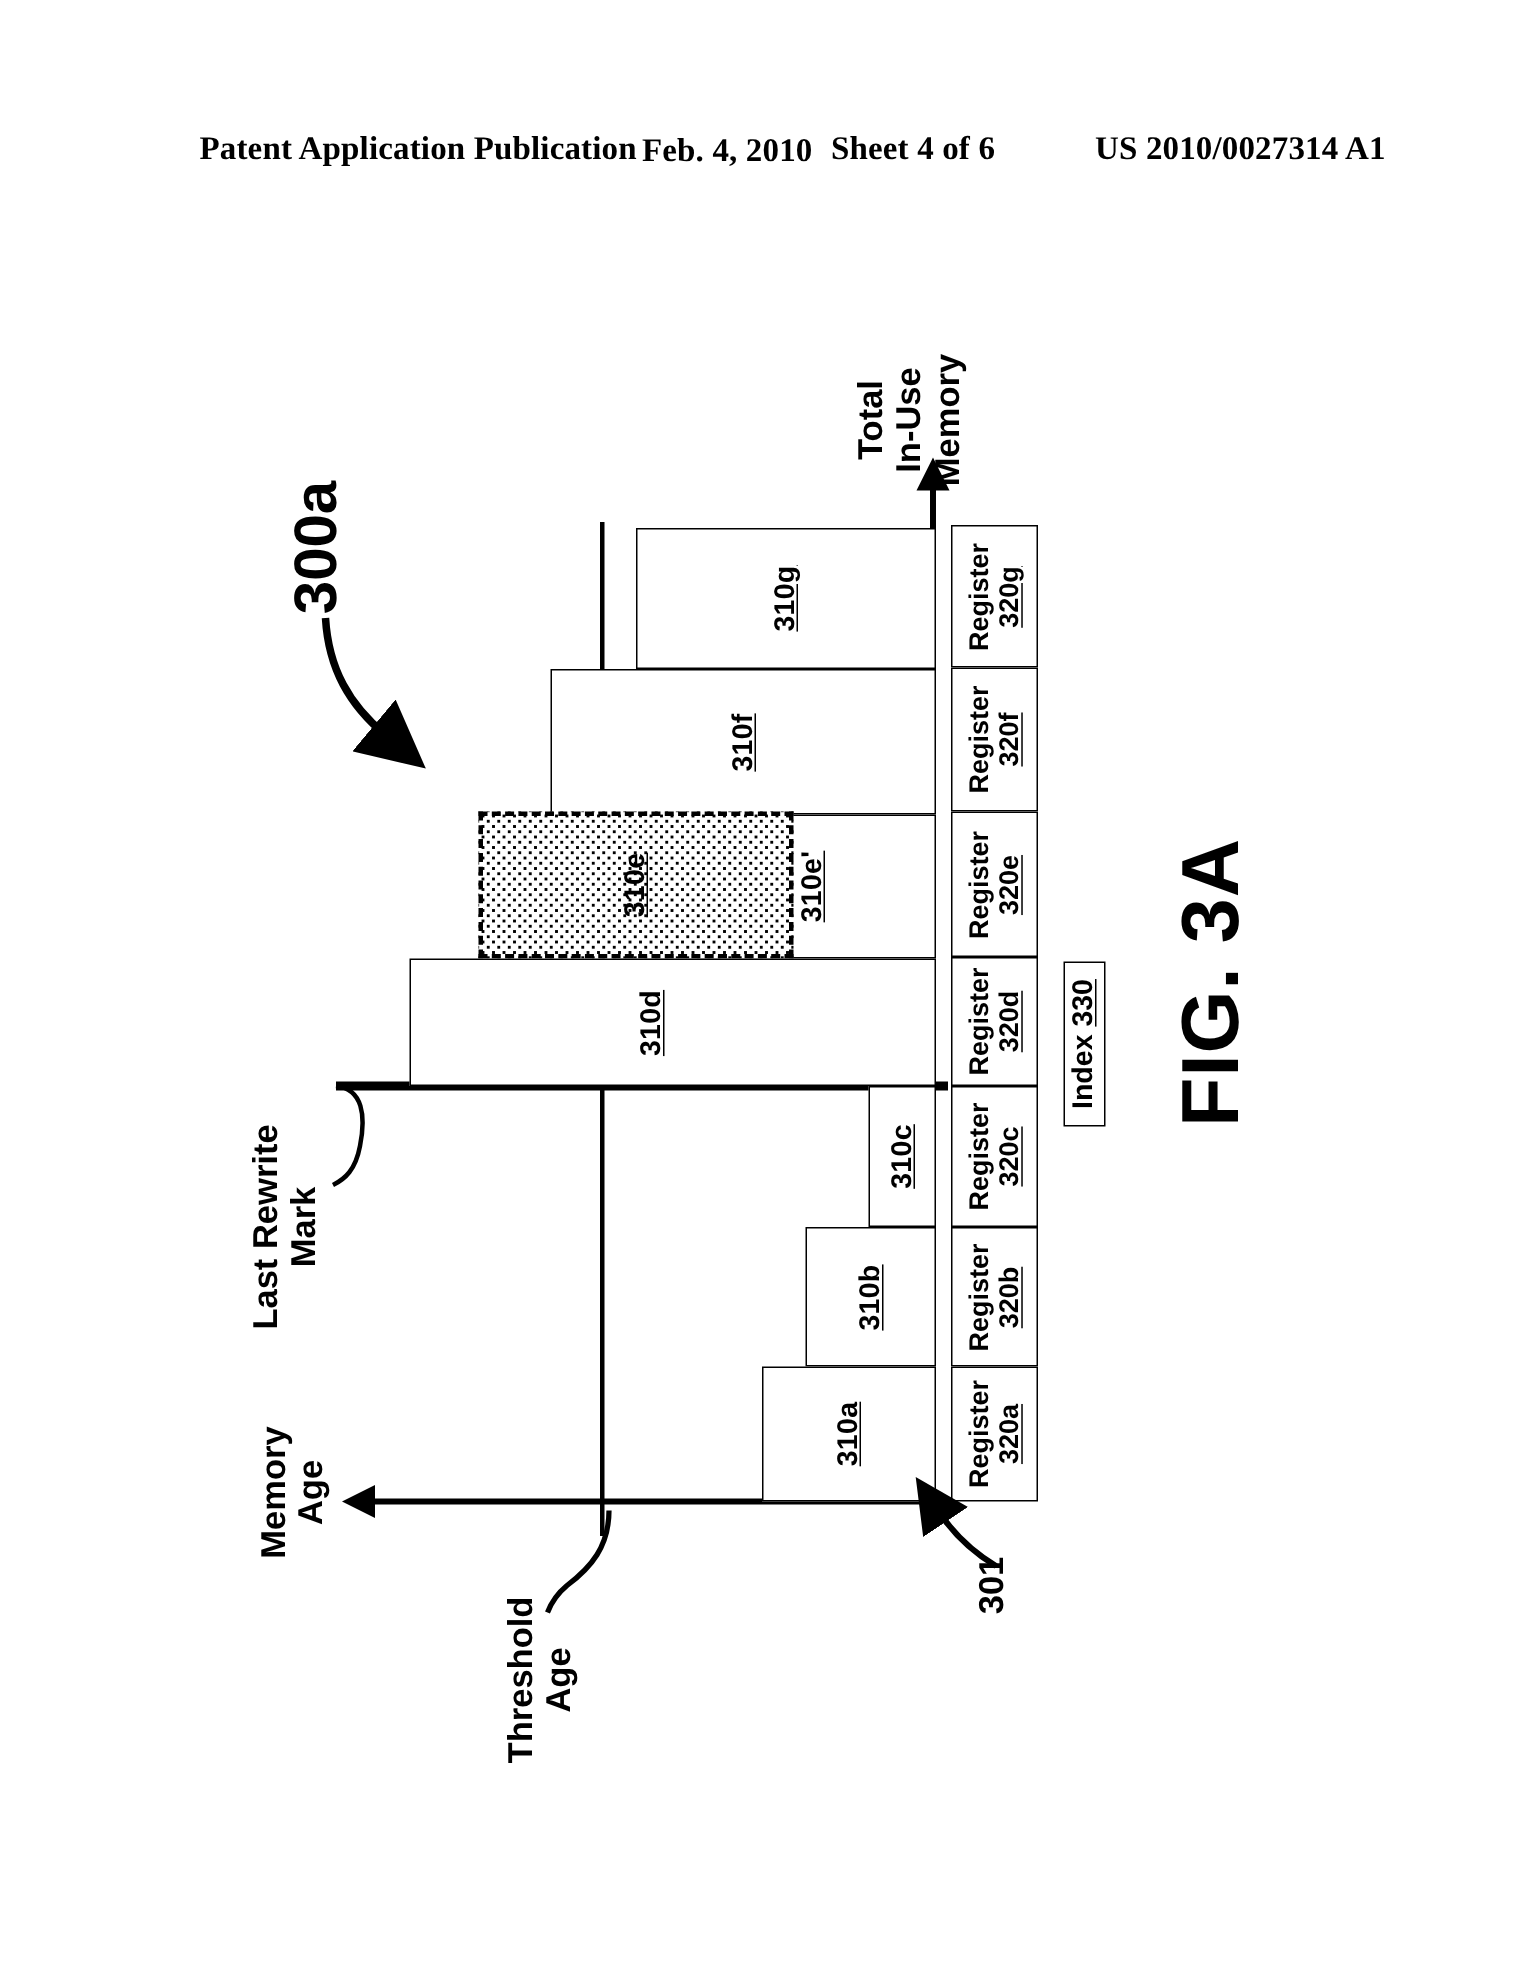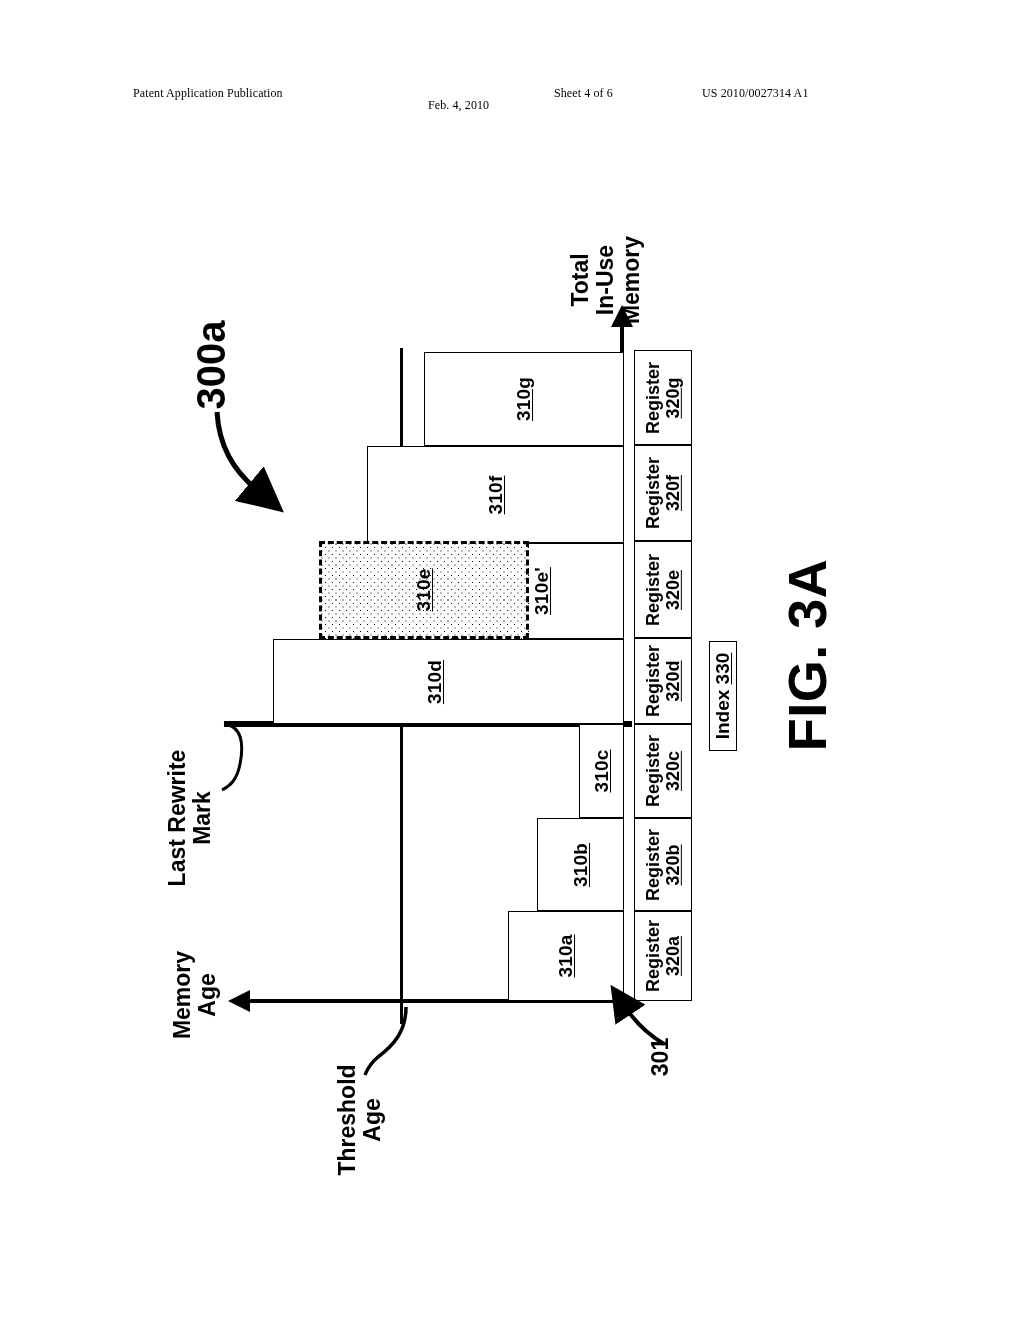--- a/index.html
+++ b/index.html
@@ -17,29 +17,29 @@
   }
 
   
   .page-header {
     position: absolute;
     top: 86px;
     left: 0;
     width: 854px;
     height: 30px;
     font-family: "Liberation Serif", serif;
-    font-weight: normal;
-    font-size: 12px;
+    font-weight: bold;
+    font-size: 22px;
     letter-spacing: 0.1px;
     white-space: nowrap;
   }
   .hdr-pub   { position: absolute; left: 133px; top: 0; }
-  .hdr-date  { position: absolute; left: 428px; top: 12px; }
+  .hdr-date  { position: absolute; left: 428px; top: 1px; }
   .hdr-sheet { position: absolute; left: 554px; top: 0; }
-  .hdr-pat   { position: absolute; left: 702px; top: 0; }
+  .hdr-pat   { position: absolute; left: 730px; top: 0; }
 
   
   #figure {
     position: absolute;
     left: 0;
     top: 0;
     width: 1024px;
     height: 1320px;
   }
 

